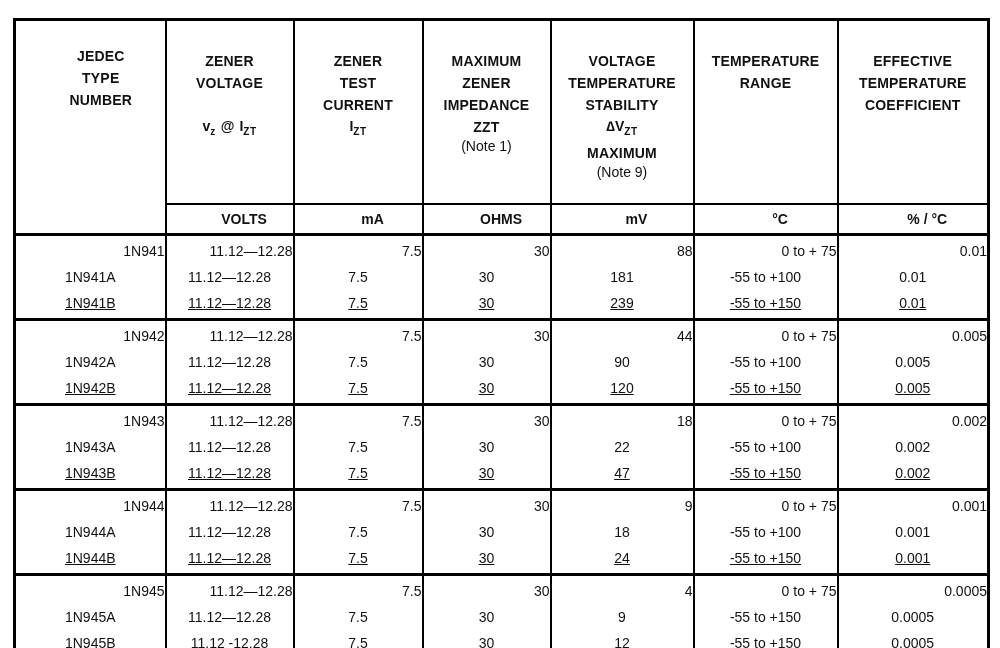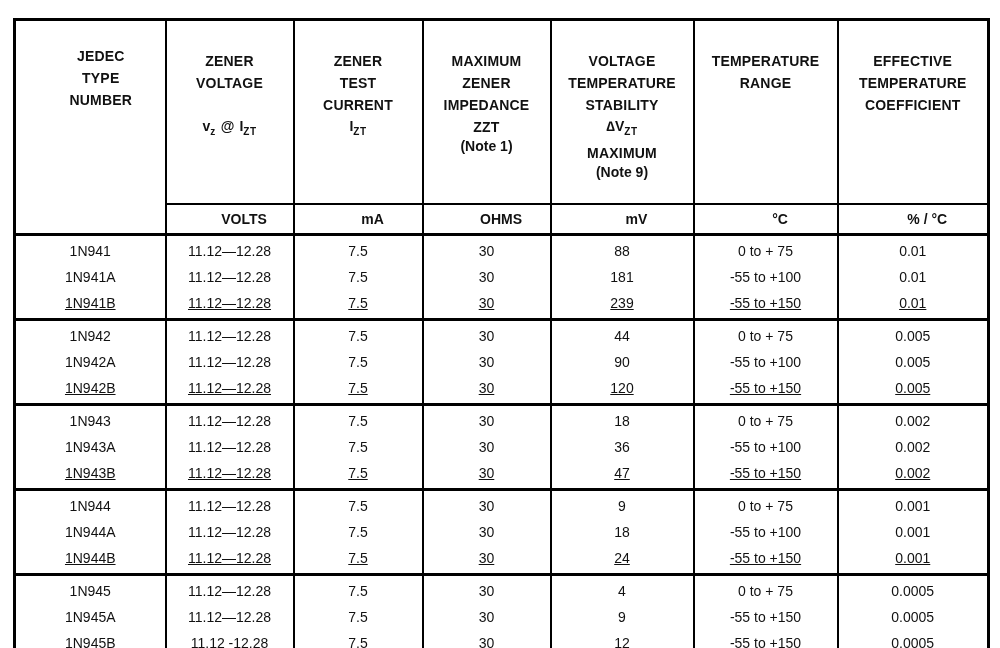--- a/index.html
+++ b/index.html
@@ -49,35 +49,35 @@
   .sym sub {
     font-size: 10px;
     font-weight: bold;
     vertical-align: -4px;
     letter-spacing: 0.5px;
   }
   .sym .mid { padding: 0 5px; }
   .hnote {
     margin-top: auto;
     padding-bottom: 10px;
-    font-weight: bold;
+    font-weight: normal;
   }
   
   tr.units-row td {
     border-top: 2px solid #000000;
     border-bottom: 3px solid #000000;
     font-weight: bold;
     height: 28px;
     line-height: 28px;
     padding-left: 29px;
   }
   
   tbody.group { border-top: 3px solid #000000; }
   tbody.group td { height: 26px; line-height: 26px; font-weight: normal; }
-  tbody.group tr:first-child td { padding-top: 2px; }
+  tbody.group tr:first-child td { padding-top: 2px; text-align: right; }
   tbody.group tr:last-child td { padding-bottom: 2px; text-decoration: underline; }
   td.type-cell { font-weight: bold; }
 </style>
 </head>
 <body>
 
 <table class="spec-table">
   <colgroup>
     <col style="width:151px">
       <col style="width:128px">
@@ -222,21 +222,21 @@
       <td>30</td>
       <td>18</td>
       <td>0 to + 75</td>
       <td>0.002</td>
     </tr>
     <tr>
       <td class="type-cell">1N943A</td>
       <td>11.12—12.28</td>
       <td>7.5</td>
       <td>30</td>
-      <td>36</td>
+      <td>22</td>
       <td>-55 to +100</td>
       <td>0.002</td>
     </tr>
     <tr>
       <td class="type-cell">1N943B</td>
       <td>11.12—12.28</td>
       <td>7.5</td>
       <td>30</td>
       <td>47</td>
       <td>-55 to +150</td>

